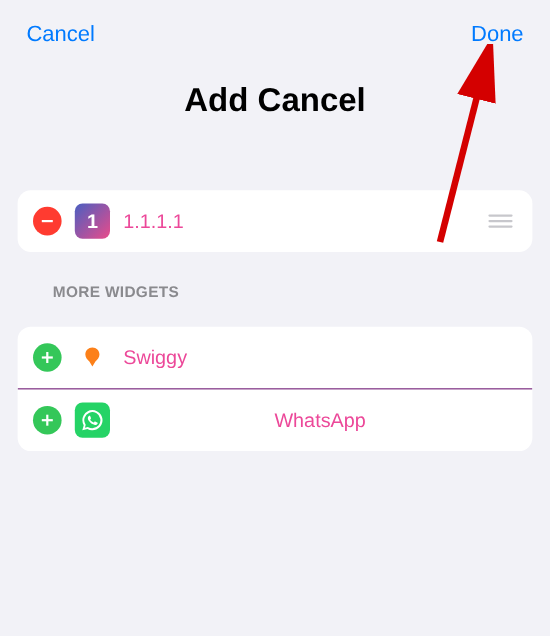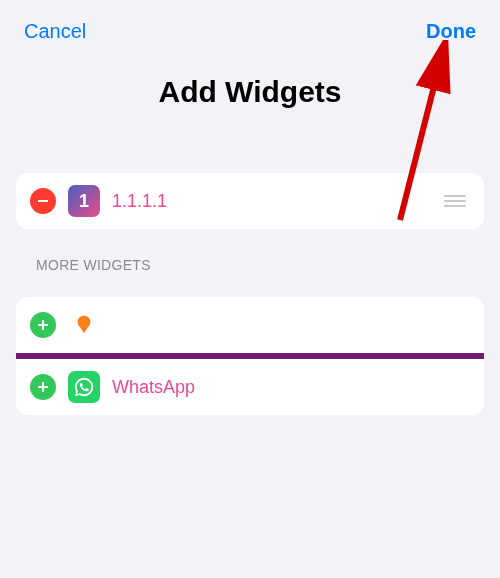--- a/index.html
+++ b/index.html
@@ -18,21 +18,21 @@
       padding: 20px 24px 10px;
     }
     .header-btn {
       color: #007aff;
       font-size: 20px;
       background: none;
       border: none;
       cursor: pointer;
     }
     .header-btn.done {
-      font-weight: 700;
+      font-weight: 400;
     }
     .title-block {
       text-align: center;
       padding: 22px 30px 28px;
     }
     .title {
       font-size: 30px;
       font-weight: 700;
       color: #000;
       margin-bottom: 12px;
@@ -45,31 +45,33 @@
     .card-group {
       margin: 24px 16px 0;
       background: #fff;
       border-radius: 12px;
       overflow: hidden;
     }
     .section-header {
       font-size: 14px;
       color: #8a8a8e;
       letter-spacing: 0.3px;
-      margin: 28px 36px 8px;
+      margin: 28px 48px 8px;
+      font-weight: bold;
     }
     .row {
       display: flex;
       align-items: center;
       padding: 12px 14px;
       gap: 12px;
       min-height: 54px;
     }
     .row + .row {
-      border-top: 6px solid #701a75;
+      border-top: 1px solid #701a75;
+      text-align: center;
     }
     .action-icon {
       width: 26px;
       height: 26px;
       border-radius: 50%;
       display: flex;
       align-items: center;
       justify-content: center;
       flex-shrink: 0;
     }
@@ -125,21 +127,21 @@
   </style>
 </head>
 <body>
 
 <div class="header">
   <button class="header-btn">Cancel</button>
   <button class="header-btn done">Done</button>
 </div>
 
 <div class="title-block">
-  <h1 class="title">Add Widgets</h1>
+  <h1 class="title">Add Cancel</h1>
 </div>
 
 <div class="card-group">
   <div class="row">
     <div class="action-icon remove">
       <svg viewBox="0 0 14 14">
           <rect x="2" y="6" width="10" height="2"></rect>
         </svg>
     </div>
     <div class="app-icon one">1</div>
@@ -160,20 +162,21 @@
       <svg viewBox="0 0 14 14">
           <rect x="6" y="2" width="2" height="10"></rect>
           <rect x="2" y="6" width="10" height="2"></rect>
         </svg>
     </div>
     <div class="app-icon swiggy">
       <svg viewBox="0 0 24 24">
           <path fill="#fc8019" d="M12 2C8 2 5 5 5 9c0 3 2 5 4 7l3 5 3-5c2-2 4-4 4-7 0-4-3-7-7-7z"></path>
         </svg>
     </div>
+    <div class="row-label">Swiggy</div>
   </div>
   <div class="row">
     <div class="action-icon add">
       <svg viewBox="0 0 14 14">
           <rect x="6" y="2" width="2" height="10"></rect>
           <rect x="2" y="6" width="10" height="2"></rect>
         </svg>
     </div>
     <div class="app-icon whatsapp">
       <svg viewBox="0 0 24 24">

